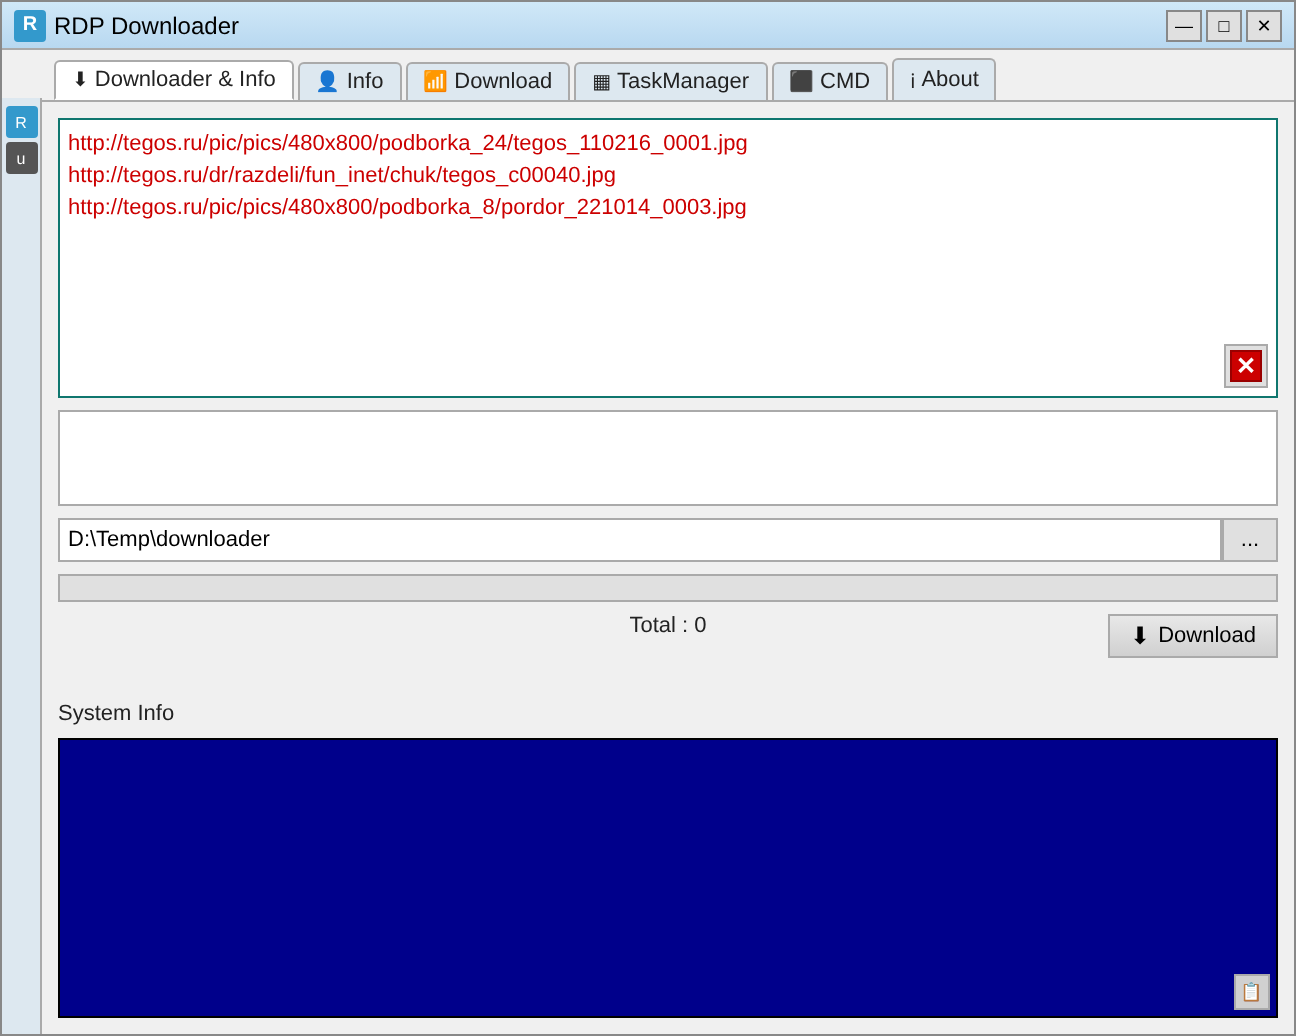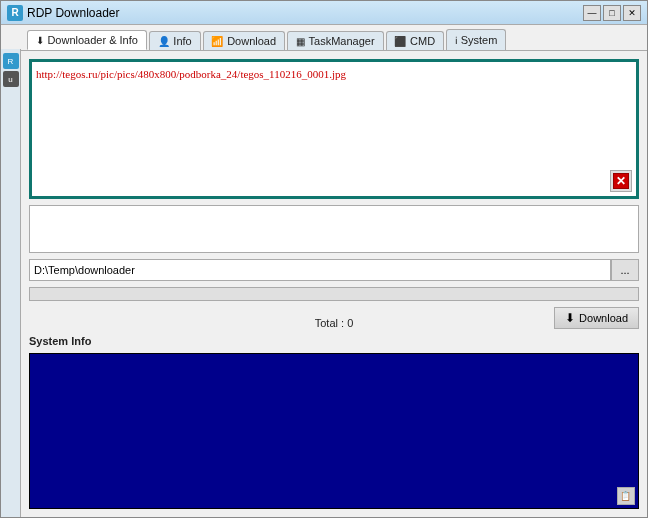--- a/index.html
+++ b/index.html
@@ -120,26 +120,25 @@
       background: #f0f0f0;
       display: flex;
       flex-direction: column;
       gap: 6px;
       overflow: hidden;
     }
 
     
     .url-list-container {
       background: white;
-      border: 3px solid #0f766e;
+      border: 1px solid #0f766e;
       flex: 0 0 140px;
       position: relative;
       overflow-y: auto;
       padding: 4px;
-      font-family: Liberation Serif, serif;
     }
 
     .url-item {
       color: #cc0000;
       font-size: 11px;
       line-height: 16px;
       cursor: pointer;
       white-space: nowrap;
       overflow: hidden;
       text-overflow: ellipsis;
@@ -227,21 +226,21 @@
 
     .progress-bar-fill {
       height: 100%;
       background: #3399cc;
       width: 0%;
     }
 
     
     .total-row {
       display: flex;
-      align-items: flex-end;
+      align-items: flex-start;
       justify-content: space-between;
     }
 
     .total-label {
       font-size: 11px;
       color: #222;
       margin-left: auto;
       margin-right: auto;
     }
 
@@ -258,21 +257,22 @@
     }
 
     .download-icon {
       font-size: 12px;
     }
 
     
     .system-info-label {
       font-size: 11px;
       color: #222;
-      font-weight: bold;
+      font-weight: normal;
+      margin-top: 16px;
     }
 
     .system-info-box {
       background: #00008b;
       flex: 1;
       border: 1px solid #000;
       position: relative;
       min-height: 80px;
     }
 
@@ -372,28 +372,30 @@
         <div class="tab">
           <span class="tab-icon">▦</span>
           <span>TaskManager</span>
         </div>
         <div class="tab">
           <span class="tab-icon">⬛</span>
           <span>CMD</span>
         </div>
         <div class="tab">
           <span class="tab-icon">ℹ</span>
-          <span>System</span>
+          <span>About</span>
         </div>
       </div>
 
       <div class="content">
 
         <div class="url-list-container">
           <div class="url-item">http://tegos.ru/pic/pics/480x800/podborka_24/tegos_110216_0001.jpg</div>
+          <div class="url-item">http://tegos.ru/dr/razdeli/fun_inet/chuk/tegos_c00040.jpg</div>
+          <div class="url-item">http://tegos.ru/pic/pics/480x800/podborka_8/pordor_221014_0003.jpg</div>
           <div class="delete-btn">
             <div class="delete-btn-inner">✕</div>
           </div>
         </div>
 
         <div class="url-input-container">
           <textarea class="url-input" style=""></textarea>
         </div>
 
         <div class="path-row">

